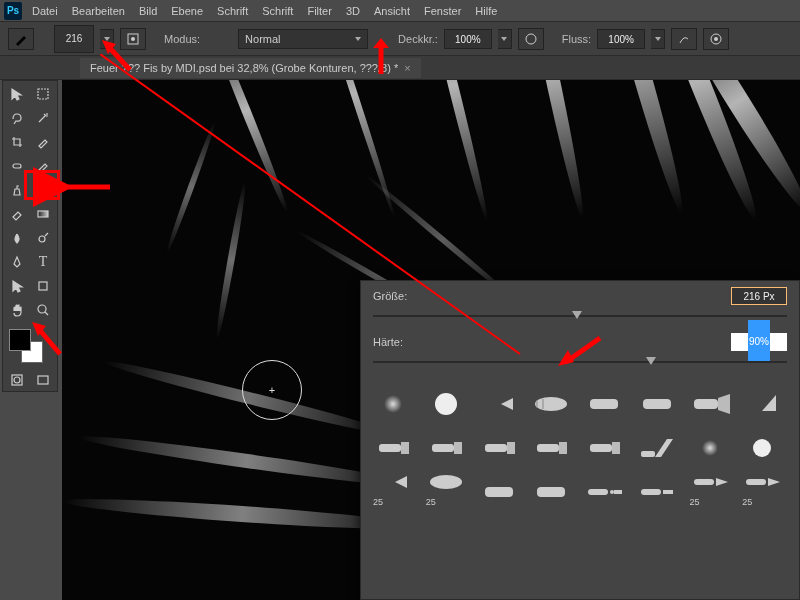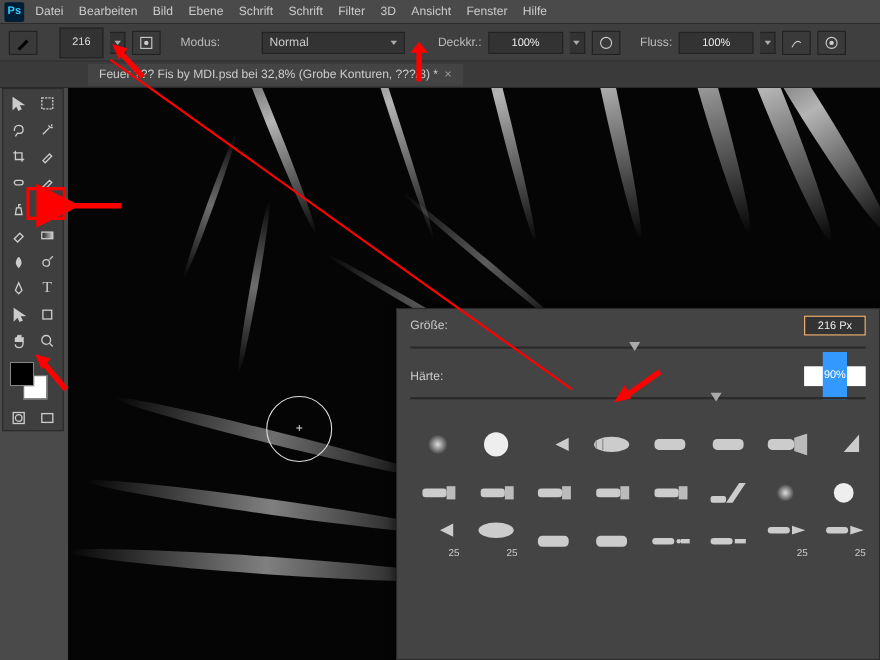--- a/index.html
+++ b/index.html
@@ -7,21 +7,21 @@
 .menubar { height:22px; background:#4a4a4a; display:flex; align-items:center; padding:0 4px; border-bottom:1px solid #2a2a2a;}
 .ps-logo { width:18px; height:18px; background:#001e36; color:#3cf; display:flex; align-items:center; justify-content:center; font-weight:bold; font-size:10px; margin-right:10px; border-radius:2px; }
 .menubar span.menu { margin-right:14px; cursor:default; }
 .options { height:34px; background:#3f3f3f; display:flex; align-items:center; padding:0 8px; border-bottom:1px solid #2a2a2a; gap:6px;}
 .opt-box { height:22px; background:#333; border:1px solid #222; display:flex; align-items:center; justify-content:center; padding:0 4px; font-size:10px; color:#ddd;}
 .opt-box.sz { width:40px; flex-direction:column; line-height:1; padding:13px; }
 .opt-box.sz .dot{width:8px;height:8px;border-radius:50%;background:#ddd;margin-bottom:1px;}
 .opt-ico { width:26px; height:22px; background:#3a3a3a; border:1px solid #222; display:flex; align-items:center; justify-content:center;}
 .opt-label { color:#bbb; font-size:11px;}
 .opt-sel { height:20px; background:#333; border:1px solid #222; padding:0 6px; display:flex; align-items:center; min-width:100px; justify-content:space-between;margin-left:32px;}
-.opt-num { height:20px; background:#333; border:1px solid #222; width:68px; text-align:center; line-height:20px; color:#eee; font-size:10px;}
+.opt-num { height:20px; background:#333; border:1px solid #222; width:48px; text-align:center; line-height:20px; color:#eee; font-size:10px;}
 .opt-dd { width:14px; height:20px; background:#333; border:1px solid #222; border-left:none; display:flex; align-items:center; justify-content:center;}
 .tri{width:0;height:0;border-left:3px solid transparent;border-right:3px solid transparent;border-top:4px solid #aaa;}
 .tabbar { height:24px; background:#3a3a3a; display:flex; align-items:center; padding-left:80px; border-bottom:1px solid #2a2a2a;}
 .tab { background:#444; padding:4px 10px; font-size:11px; color:#ccc; display:flex; align-items:center; gap:6px;}
 .tab .x{color:#999;}
 .toolbar { position:absolute; left:2px; top:80px; width:56px; background:#3f3f3f; border:1px solid #2a2a2a; padding:2px; display:grid; grid-template-columns:1fr 1fr; gap:2px;}
 .tool { width:24px; height:22px; display:flex; align-items:center; justify-content:center; color:#ccc; font-size:12px;}
 .tool svg{stroke:#ccc;fill:none;stroke-width:1.2;}
 .swatches{grid-column:1/3; position:relative; height:40px; margin-top:4px;}
 .sw-fg{position:absolute;width:22px;height:22px;background:#000;border:1px solid #888;left:4px;top:2px;z-index:2;}
@@ -37,21 +37,21 @@
 .bp-row{display:flex;align-items:center;padding:6px 12px;gap:20px;}
 .bp-lbl{color:#ccc;font-size:11px;width:58px;}
 .bp-val{width:56px;height:18px;text-align:center;font-size:10px;line-height:18px;}
 .bp-size-val{background:#333;border:1px solid #fdba74;color:#eee;}
 .bp-hard-val{background:#fff;color:#000;position:relative;}
 .bp-hard-val .sel{background:#3399ff;color:#fff;padding:16px 1px;}
 .slider{height:6px;margin:2px 12px 8px;position:relative;}
 .slider::before{content:'';position:absolute;left:0;right:0;top:2px;height:2px;background:#2a2a2a;}
 .slider .thumb{position:absolute;top:-2px;width:0;height:0;border-left:5px solid transparent;border-right:5px solid transparent;border-top:8px solid #aaa;}
 .brush-grid{padding:8px 12px;display:grid;grid-template-columns:repeat(8,1fr);gap:6px 8px;}
-.bth{height:38px;display:flex;flex-direction:column;align-items:flex-end;justify-content:flex-end;gap:2px;}
+.bth{height:38px;display:flex;flex-direction:column;align-items:flex-start;justify-content:flex-end;gap:2px;}
 .bth .pv{width:40px;height:30px;display:flex;align-items:center;justify-content:center;}
 .bth .num{font-size:9px;color:#ccc;}
 .redbox{position:absolute;border:3px solid red;z-index:50;}
 .redarrow{position:absolute;z-index:50;}
 .redarrow svg{overflow:visible;}
 .redline{position:absolute;z-index:49;}
 </style>
 </head>
 <body>
 

